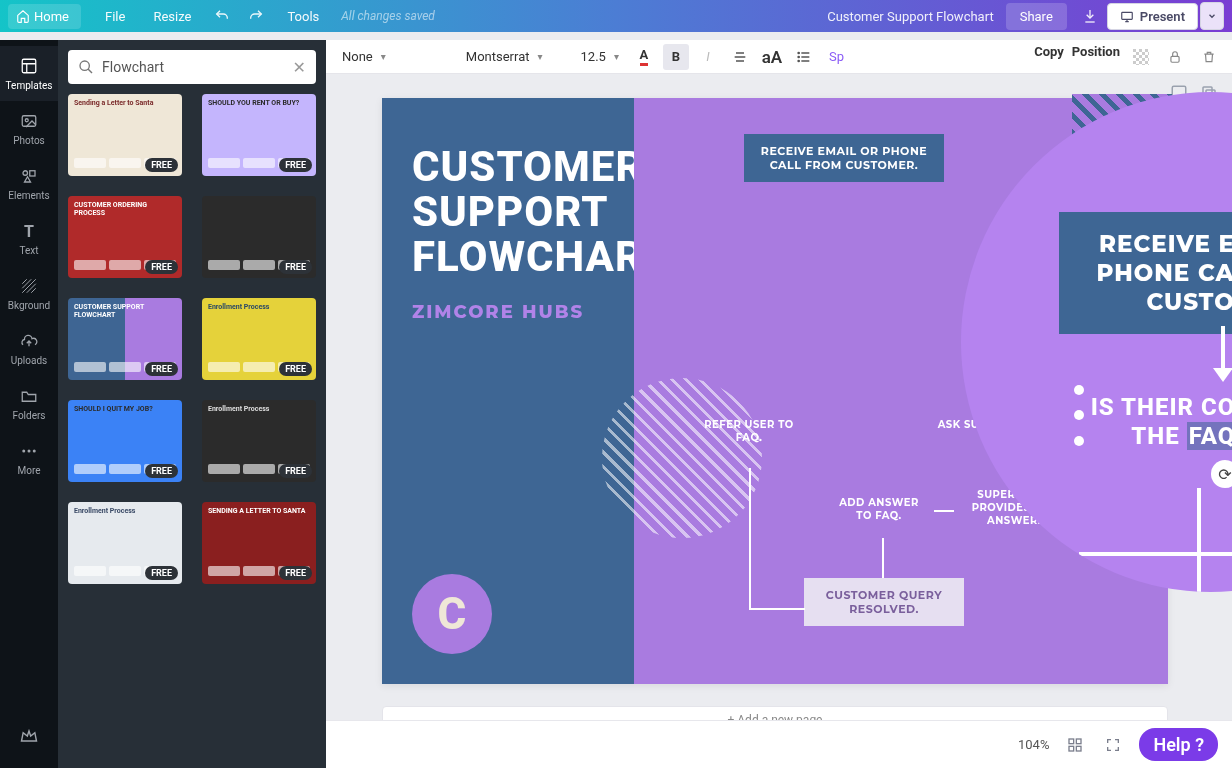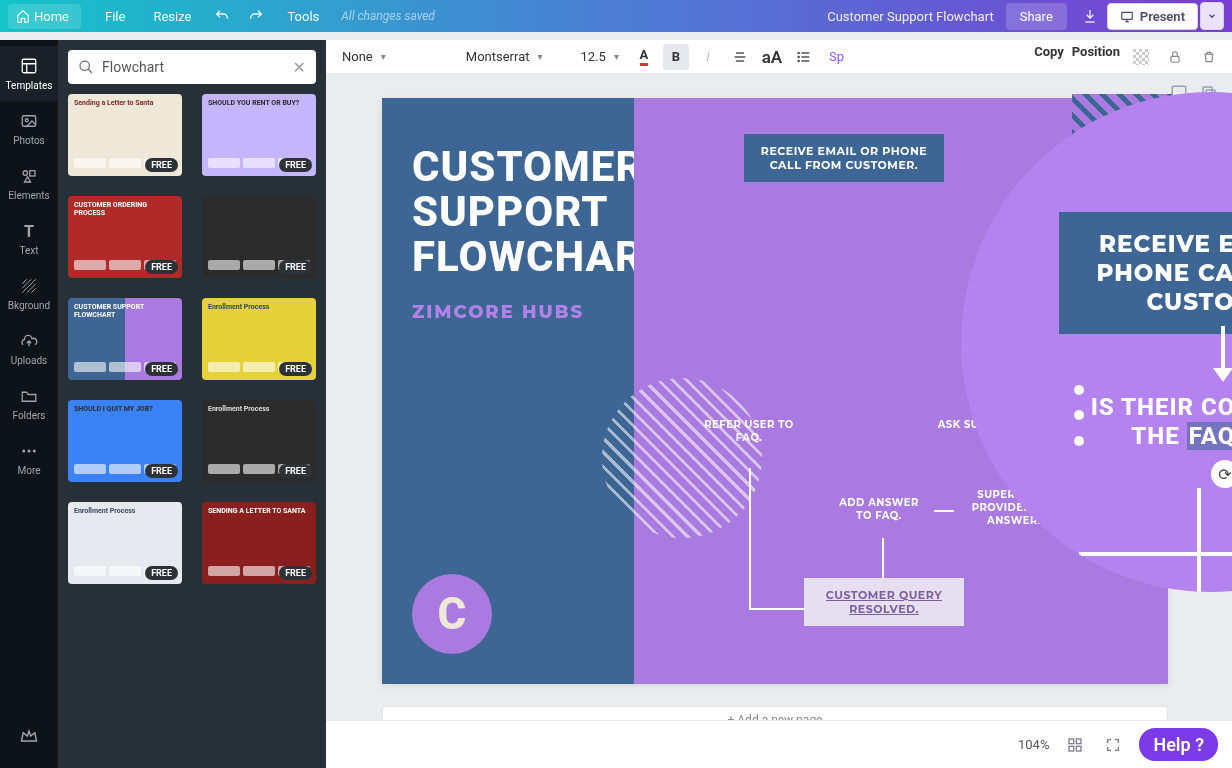--- a/index.html
+++ b/index.html
@@ -433,21 +433,21 @@
         </div>
     </div>
     <div class="cv-right">
       <div class="cv-rect-stripes"></div>
 
       <div class="flow-box" style="left:110px; top:36px; width:200px;">RECEIVE EMAIL OR PHONE CALL FROM CUSTOMER.</div>
       <div class="flow-text" style="left:60px; top:320px; width:110px;">REFER USER TO FAQ.</div>
       <div class="flow-text" style="left:290px; top:320px; width:130px;">ASK SUPERVISOR.</div>
       <div class="flow-text" style="left:200px; top:398px; width:90px;">ADD ANSWER TO FAQ.</div>
       <div class="flow-text" style="left:320px; top:390px; width:120px;">SUPERVISOR PROVIDES THE ANSWER.</div>
-      <div class="flow-box light" style="left:170px; top:480px; width:160px;text-decoration:underline;">CUSTOMER QUERY RESOLVED.</div>
+      <div class="flow-box light" style="left:170px; top:480px; width:160px;">CUSTOMER QUERY RESOLVED.</div>
 
       <div class="flow-line" style="left:115px; top:370px; width:2px; height:140px;"></div>
       <div class="flow-line" style="left:115px; top:510px; width:56px; height:2px;"></div>
       <div class="flow-line" style="left:248px; top:440px; width:2px; height:40px;"></div>
       <div class="flow-line" style="left:300px; top:412px; width:20px; height:2px;"></div>
     </div>
     <div class="cv-circle-stripes"></div>
   </div>
 
   <div class="add-page">

